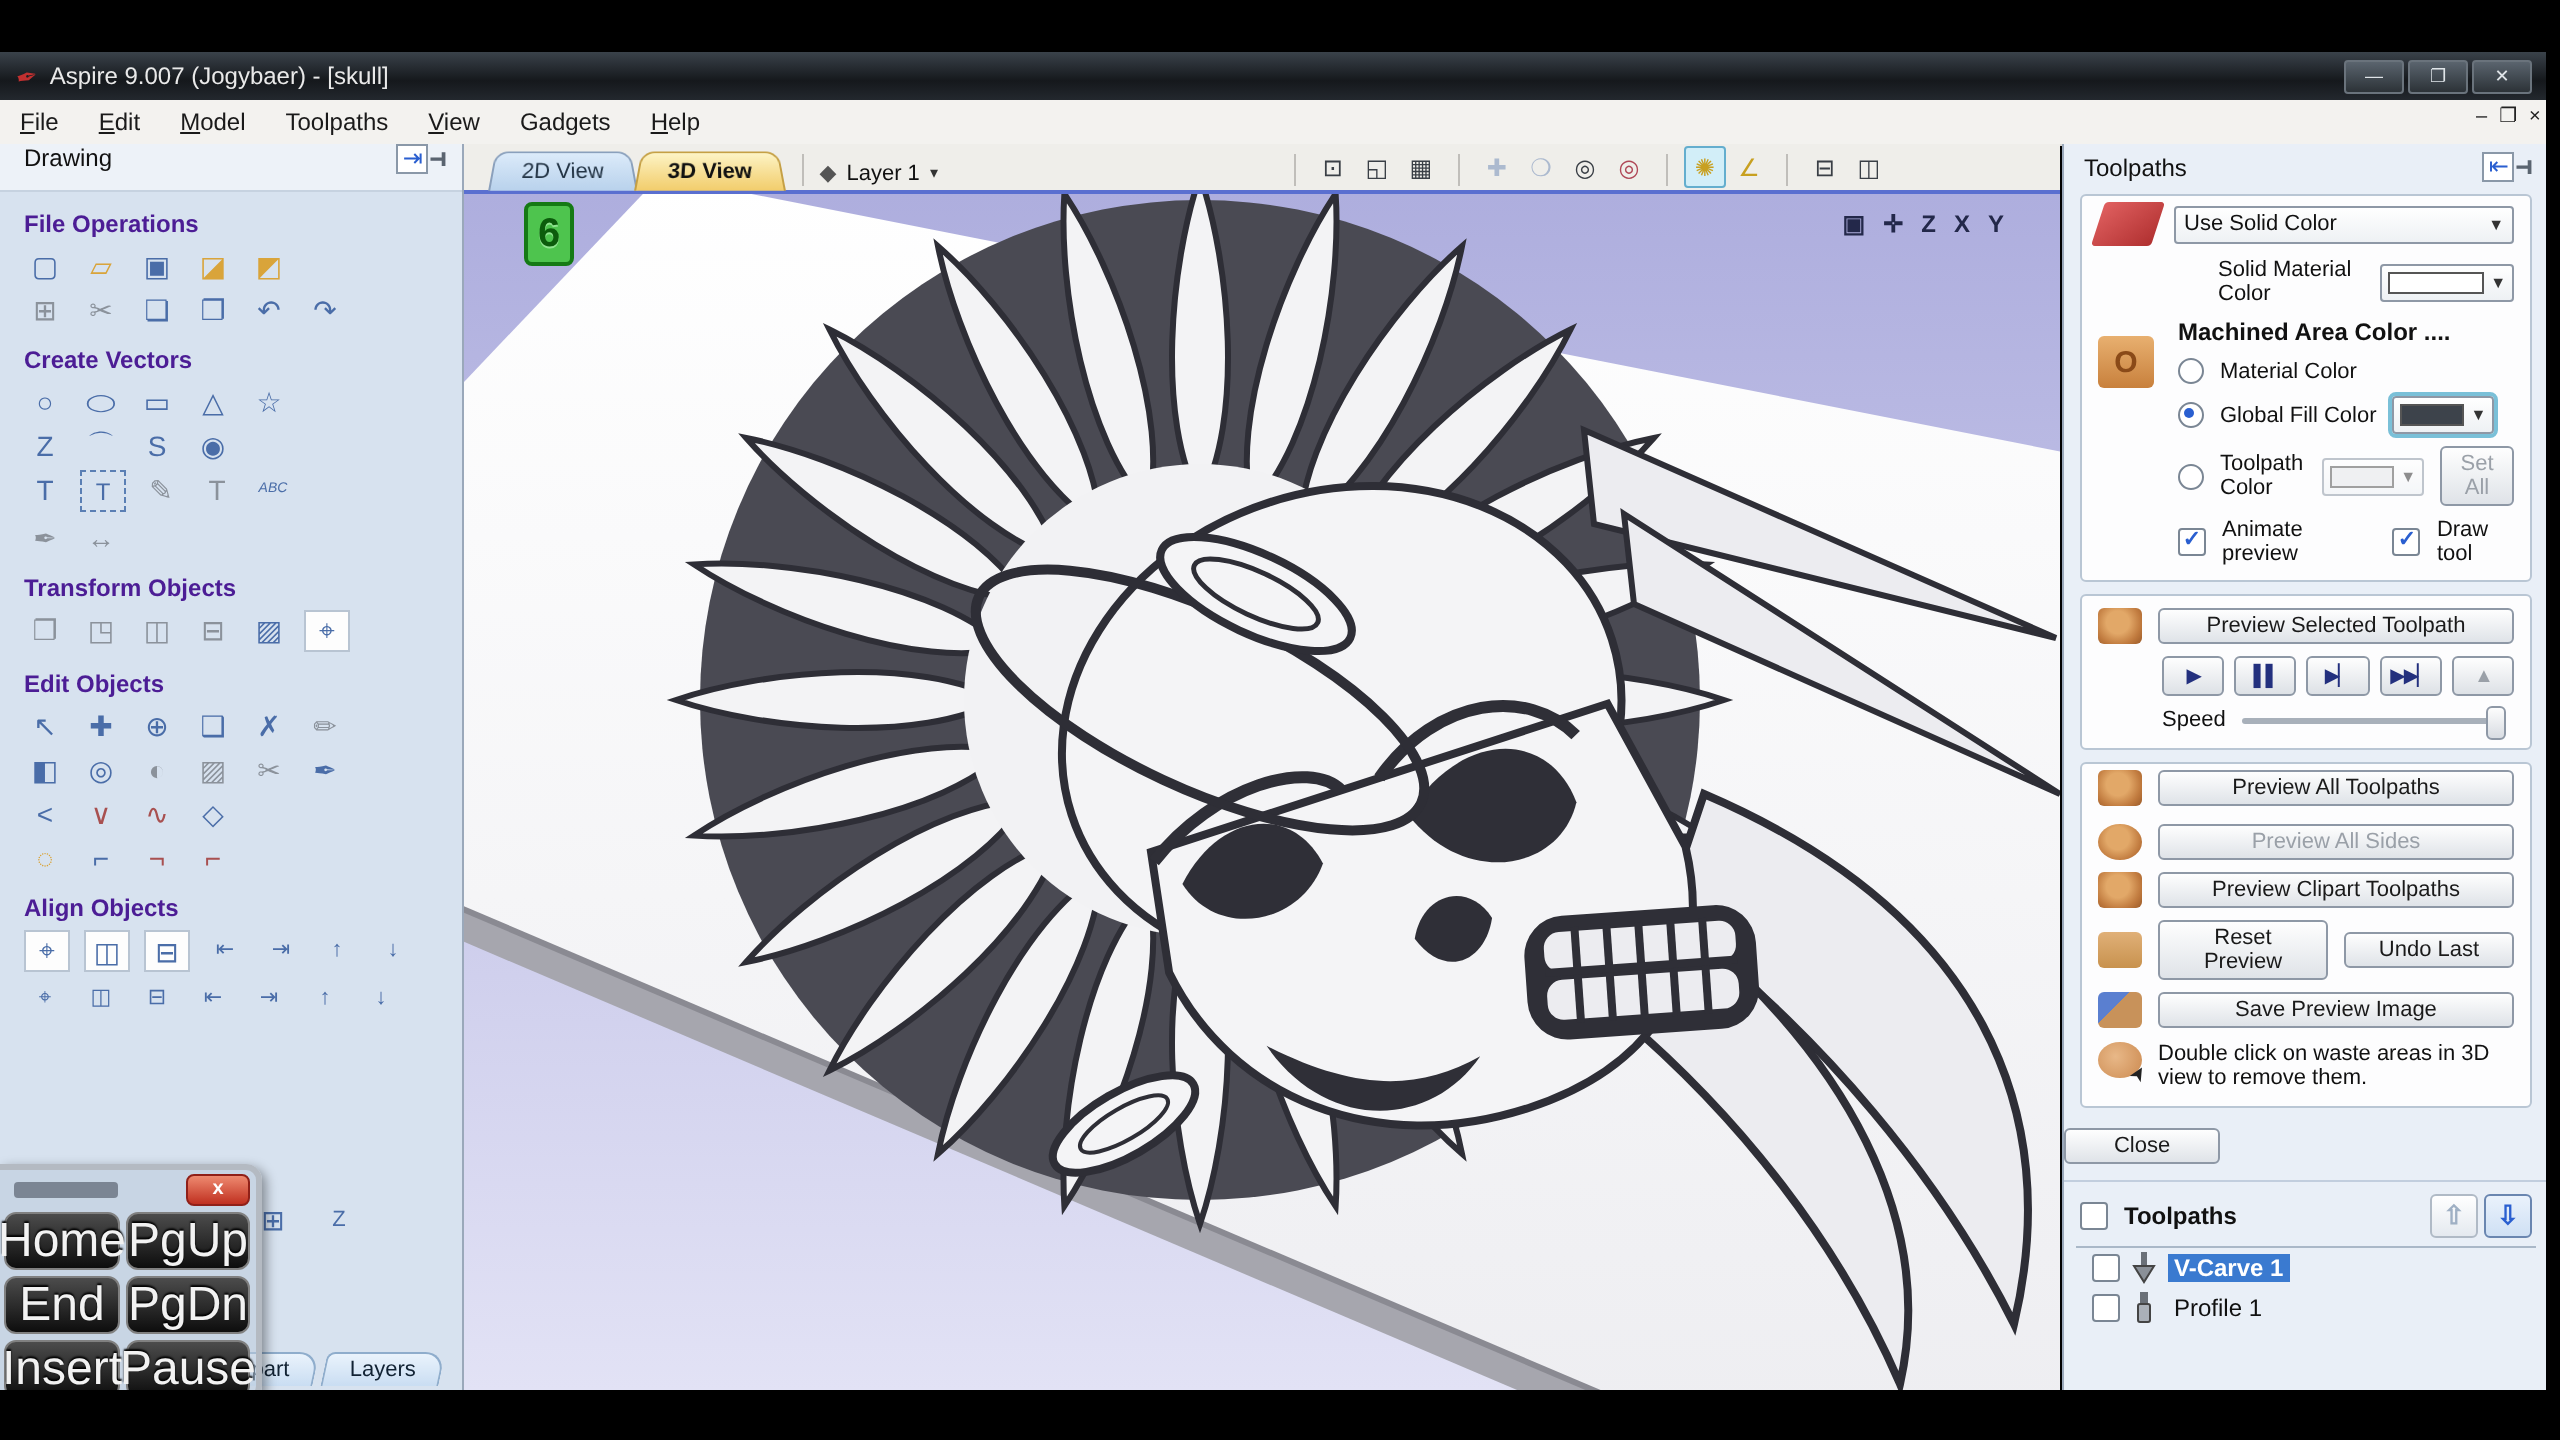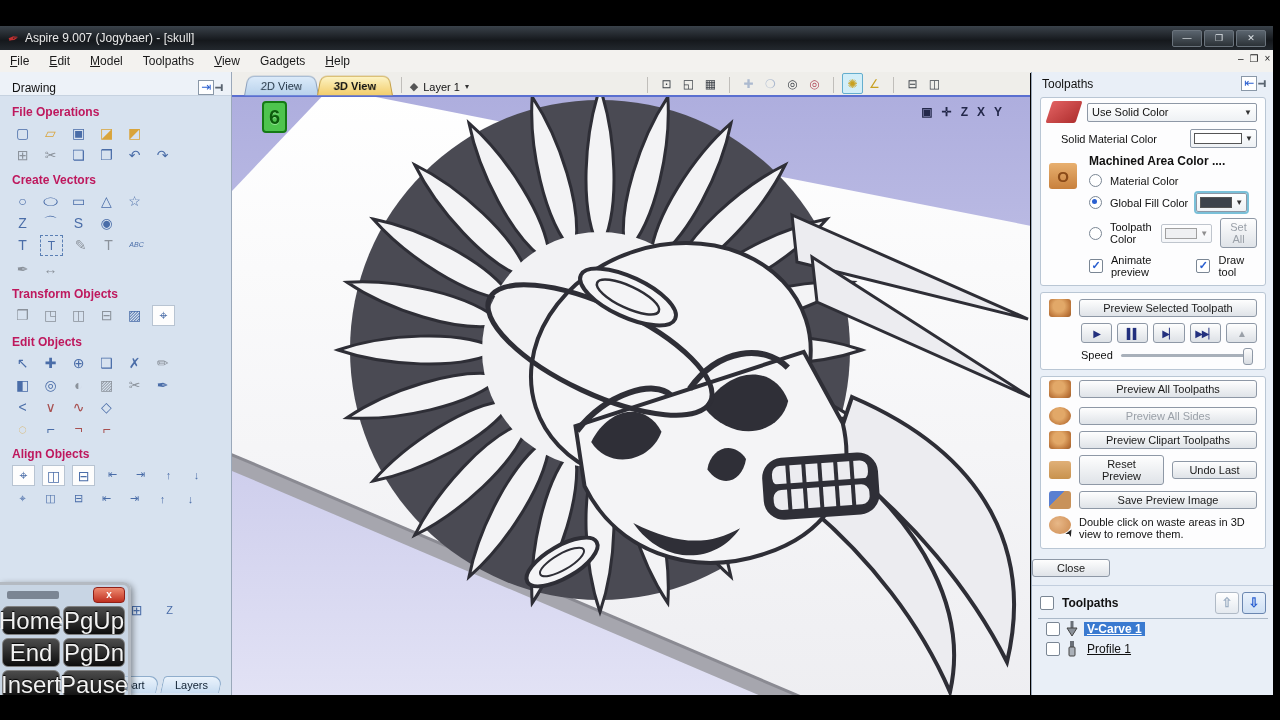--- a/index.html
+++ b/index.html
@@ -19,27 +19,27 @@
   .menubar .mitem{padding:2px 10px;}
   .mitem.u::first-letter{text-decoration:underline;}
   .mdictl{margin-left:auto;margin-right:6px;display:flex;gap:6px;color:#222;font-size:10px;}
   .mdictl span{line-height:12px;}
   
   .workspace{position:absolute;left:0;top:72px;width:1280px;height:623px;}
   
   .leftpanel{position:absolute;left:0;top:0;width:231px;height:623px;background:#d7e2ef;
     border-right:1px solid #9aa8ba;overflow:hidden;}
   .panelhead{height:23px;background:#edf2f8;border-bottom:1px solid #c6d2e0;display:flex;
-    align-items:flex-end;font-size:12px;color:#111;padding:0 6px 0 12px;}
+    align-items:flex-start;font-size:12px;color:#111;padding:0 6px 0 12px;}
   .panelhead .hicons{margin-left:auto;display:flex;gap:4px;align-items:center;}
   .dockico{color:#2a5fd0;font-size:12px;border:1px solid #8a98a8;background:#fff;
     width:14px;height:13px;line-height:12px;text-align:center;}
   .pinico{color:#5a6470;font-size:11px;transform:rotate(90deg);}
   .lsection{padding:0 0 0 12px;}
-  .lsection h3{margin:9px 0 4px 0;font-size:12px;color:#be185d;}
+  .lsection h3{margin:9px 0 4px 0;font-size:12px;color:#4c1d95;}
   .irow{display:flex;gap:7px;margin:3px 0;}
   .ticon{width:21px;height:19px;display:inline-flex;align-items:center;justify-content:center;
     font-size:14px;color:#4a6da8;}
   .ic-yellow{color:#d9a43a;} .ic-gray{color:#8b929b;} .ic-blue{color:#4a6da8;}
   .ic-red{color:#a85050;}
   .ic-lit{background:#fdfdfd;border:1px solid #b8c4d2;}
   .ic-dash{border:1px dashed #5a7fb4;font-size:12px;}
   .ic-ell{transform:scaleY(.6);} .ic-tiny{font-size:7px;letter-spacing:0;font-style:italic;}
   .ic-sm{font-size:11px;}
   .lmisc{position:absolute;left:126px;top:528px;display:flex;gap:12px;}
@@ -123,21 +123,21 @@
     transform:rotate(-60deg);}
   .closerow{display:flex;justify-content:flex-start;padding:4px 10px 6px 0;}
   .closerow .btn{width:60px;}
   .tl-divider{border-top:1px solid #c2cede;margin:2px 0;}
   .tlhead{display:flex;align-items:center;gap:8px;padding:4px 8px;font-size:12px;font-weight:bold;}
   .arrbtn{width:22px;height:20px;border:1px solid #b0bac6;border-radius:3px;text-align:center;
     font-size:13px;line-height:19px;background:linear-gradient(#fff,#e4e9ef);color:#9fb0c4;}
   .arrbtn.on{color:#2a5fd0;border-color:#6a86b0;background:linear-gradient(#eaf2fc,#cfe0f4);}
   .tlrule{border-top:1px solid #aab8c8;margin:0 6px;}
   .tlrow{display:flex;align-items:center;gap:6px;padding:2px 4px 2px 14px;font-size:12px;}
-  .tlrow .lbl{padding:0 3px;text-decoration:underline;}
+  .tlrow .lbl{padding:0 3px;}
   .tlrow .lbl.sel{background:#3a7ad0;color:#fff;font-weight:bold;}
   .toolico{width:12px;height:16px;flex:none;}
   .rightstrip{position:absolute;left:1273px;top:0;width:7px;height:720px;background:#000;}
   .topstrip{position:absolute;left:0;top:0;width:1280px;height:26px;background:#000;z-index:20;}
   .botstrip{position:absolute;left:0;top:695px;width:1280px;height:25px;background:#000;z-index:20;}
   
   .keycast{position:absolute;left:0;top:582px;width:128px;height:113px;z-index:10;
     background:rgba(188,203,219,.55);border:3px solid #b4bac2;border-left:none;
     border-radius:0 8px 8px 0;box-shadow:2px 2px 6px rgba(0,0,0,.4);}
   .kctitle{height:17px;display:flex;align-items:center;padding:1px 3px;}
@@ -487,21 +487,21 @@
 
 
       <div class="card">
         <div class="prow">
           <span class="redico"></span>
           <span class="dd">
             <span>Use Solid Color</span>
             <span class="caret">▼</span>
           </span>
         </div>
-        <div class="prow" style="padding-left:20px;">
+        <div class="prow" style="padding-left:68px;">
           <span>Solid Material Color</span>
           <span class="swatchdd" style="margin-left:auto;">
             <span class="swatch" style="background:#fff;"></span>
             <span class="caret">▼</span>
           </span>
         </div>
         <div class="prow" style="padding-left:48px;font-weight:bold;font-size:12px;">
           <span>Machined Area Color ....</span>
         </div>
         <div style="position:absolute;margin-top:-8px;margin-left:8px;" class="oico2">O</div>

